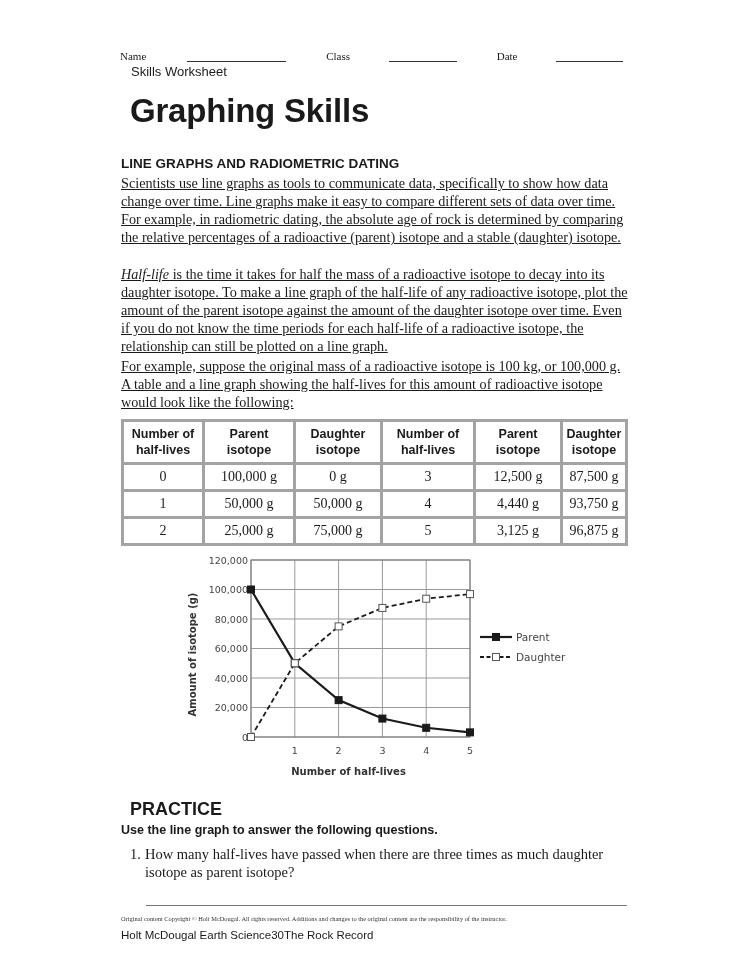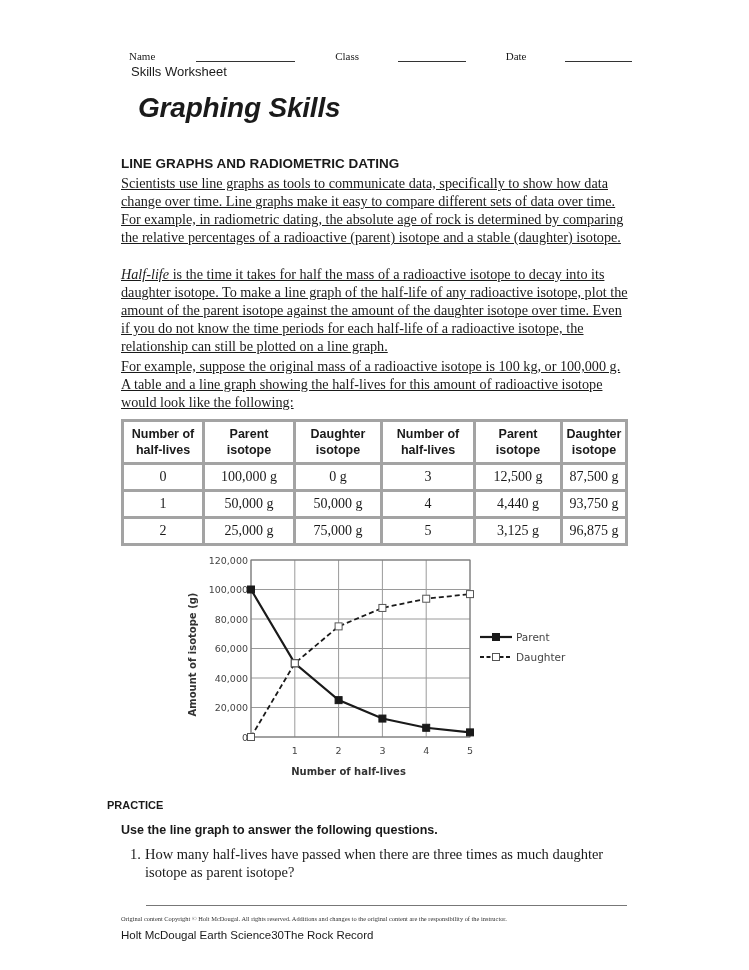--- a/index.html
+++ b/index.html
@@ -1,39 +1,39 @@
 <!DOCTYPE html>
 <html><head>
 <meta charset="utf-8">
 <style>
   html, body { margin: 0; padding: 0; background: #ffffff; }
   body { width: 749px; height: 970px; position: relative; overflow: hidden; color: #1a1a1a; }
   .serif { font-family: "Liberation Serif", "DejaVu Serif", serif; }
   .sans { font-family: "Liberation Sans", "DejaVu Sans", sans-serif; }
 
-  .hdr-line { position: absolute; top: 50px; left: 129px; width: 506px; font-size: 11px; display: flex; align-items: flex-end; gap: 37px; }
+  .hdr-line { position: absolute; top: 50px; left: 120px; width: 506px; font-size: 11px; display: flex; align-items: flex-end; gap: 37px; }
   .hdr-line .lbl { white-space: nowrap; }
   .hdr-line .blank { border-bottom: 1px solid #333; height: 11px; margin-right: 3px; }
 
   .kicker { position: absolute; top: 64px; left: 131px; font-size: 13px; }
-  .title { position: absolute; top: 92px; left: 138px; font-size: 28px; font-weight: bold; letter-spacing: -0.2px; font-style: italic; }
+  .title { position: absolute; top: 92px; left: 130px; font-size: 33px; font-weight: bold; letter-spacing: -0.2px; }
 
   .section-h { position: absolute; left: 121px; font-size: 13.5px; font-weight: bold; }
   .para { position: absolute; left: 121px; width: 510px; font-size: 14.2px; line-height: 18px; margin: 0; text-decoration: underline; }
   .para i { font-style: italic; }
 
   table.data { position: absolute; top: 419px; left: 121px; width: 507px; border-collapse: collapse; }
   table.data th, table.data td { border: 3px solid #a3a3a3; text-align: center; padding: 0; }
   table.data th { font-family: "Liberation Sans", sans-serif; font-weight: bold; font-size: 12.5px; line-height: 16px; height: 40px; }
   table.data td { font-family: "Liberation Serif", serif; font-size: 14px; height: 24px; }
 
   svg.chart { position: absolute; top: 548px; left: 180px; }
   svg.chart text { font-family: "DejaVu Sans", sans-serif; }
 
-  .practice-h { position: absolute; top: 799px; left: 107px; font-size: 11px; font-weight: bold; }
+  .practice-h { position: absolute; top: 799px; left: 130px; font-size: 18px; font-weight: bold; }
   .instr { position: absolute; top: 823px; left: 121px; font-size: 12.5px; font-weight: bold; }
   .question { position: absolute; top: 845px; left: 130px; width: 505px; font-size: 14.5px; line-height: 18px; display: flex; }
   .question .num { width: 15px; flex: none; }
   .rule { position: absolute; top: 905px; left: 146px; width: 481px; border-top: 1px solid #777; }
   .copyright { position: absolute; top: 915px; left: 121px; font-size: 6.4px; color: #333; white-space: nowrap; }
   .footer { position: absolute; top: 929px; left: 121px; width: 508px; font-size: 11.5px; display: flex; }
 </style>
 </head>
 <body>
 

